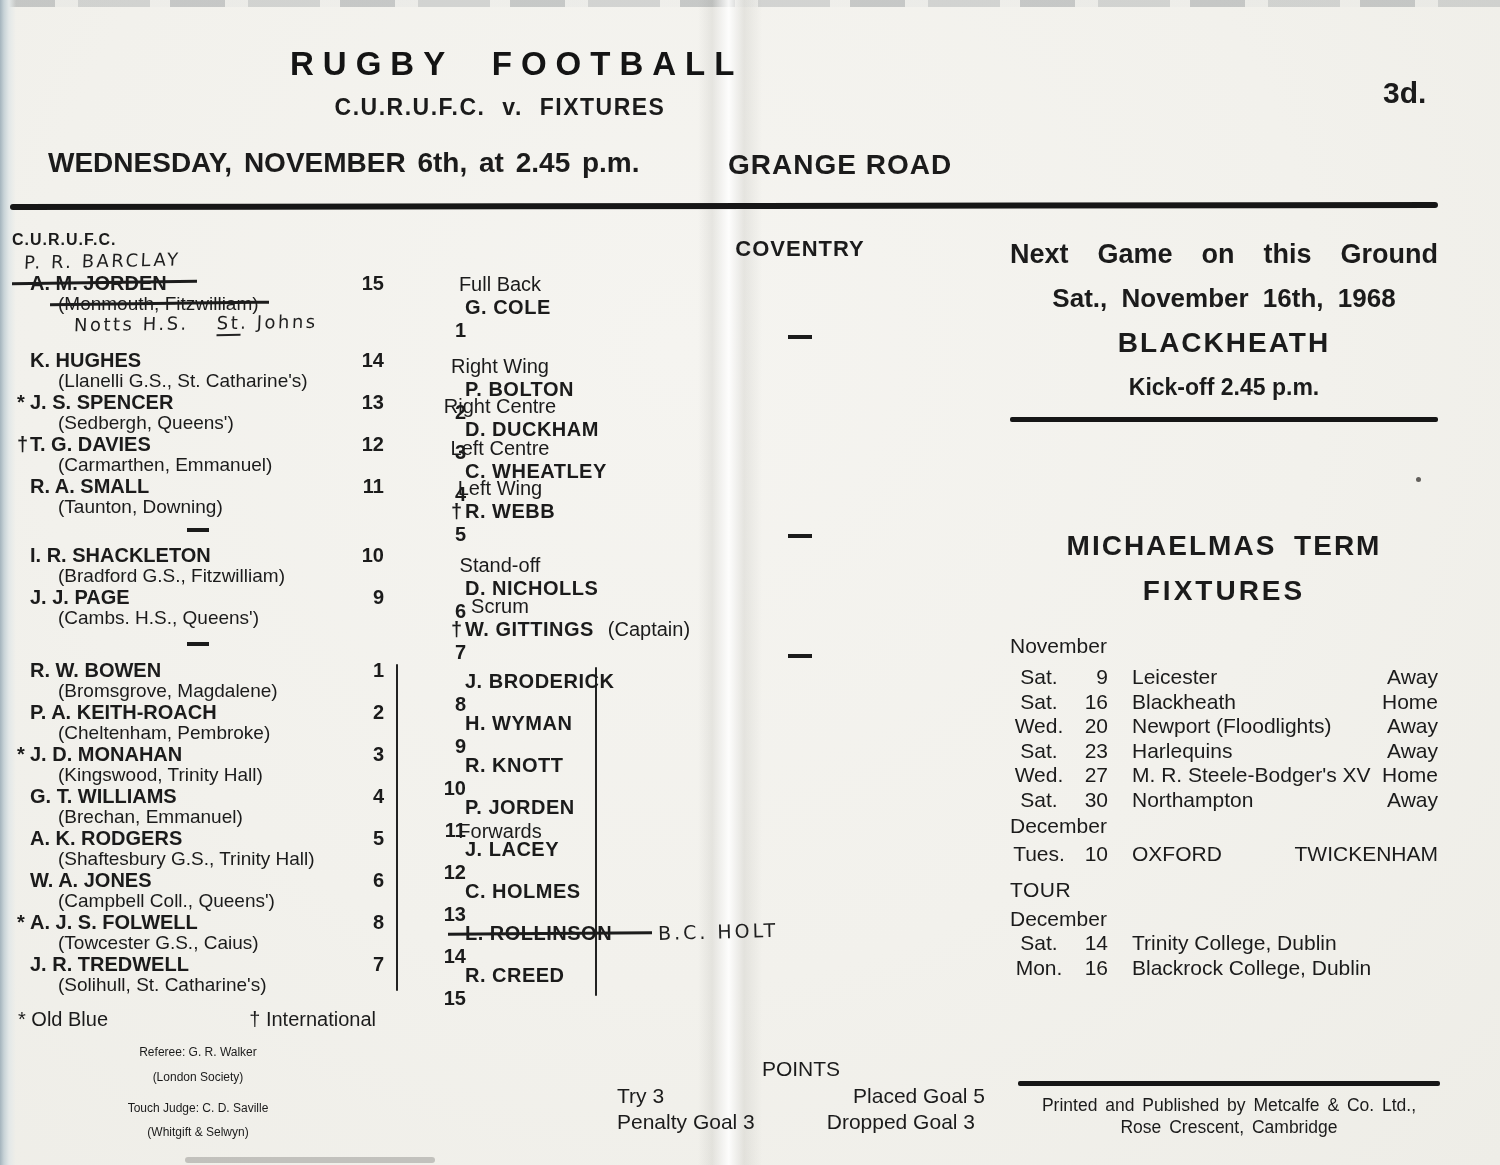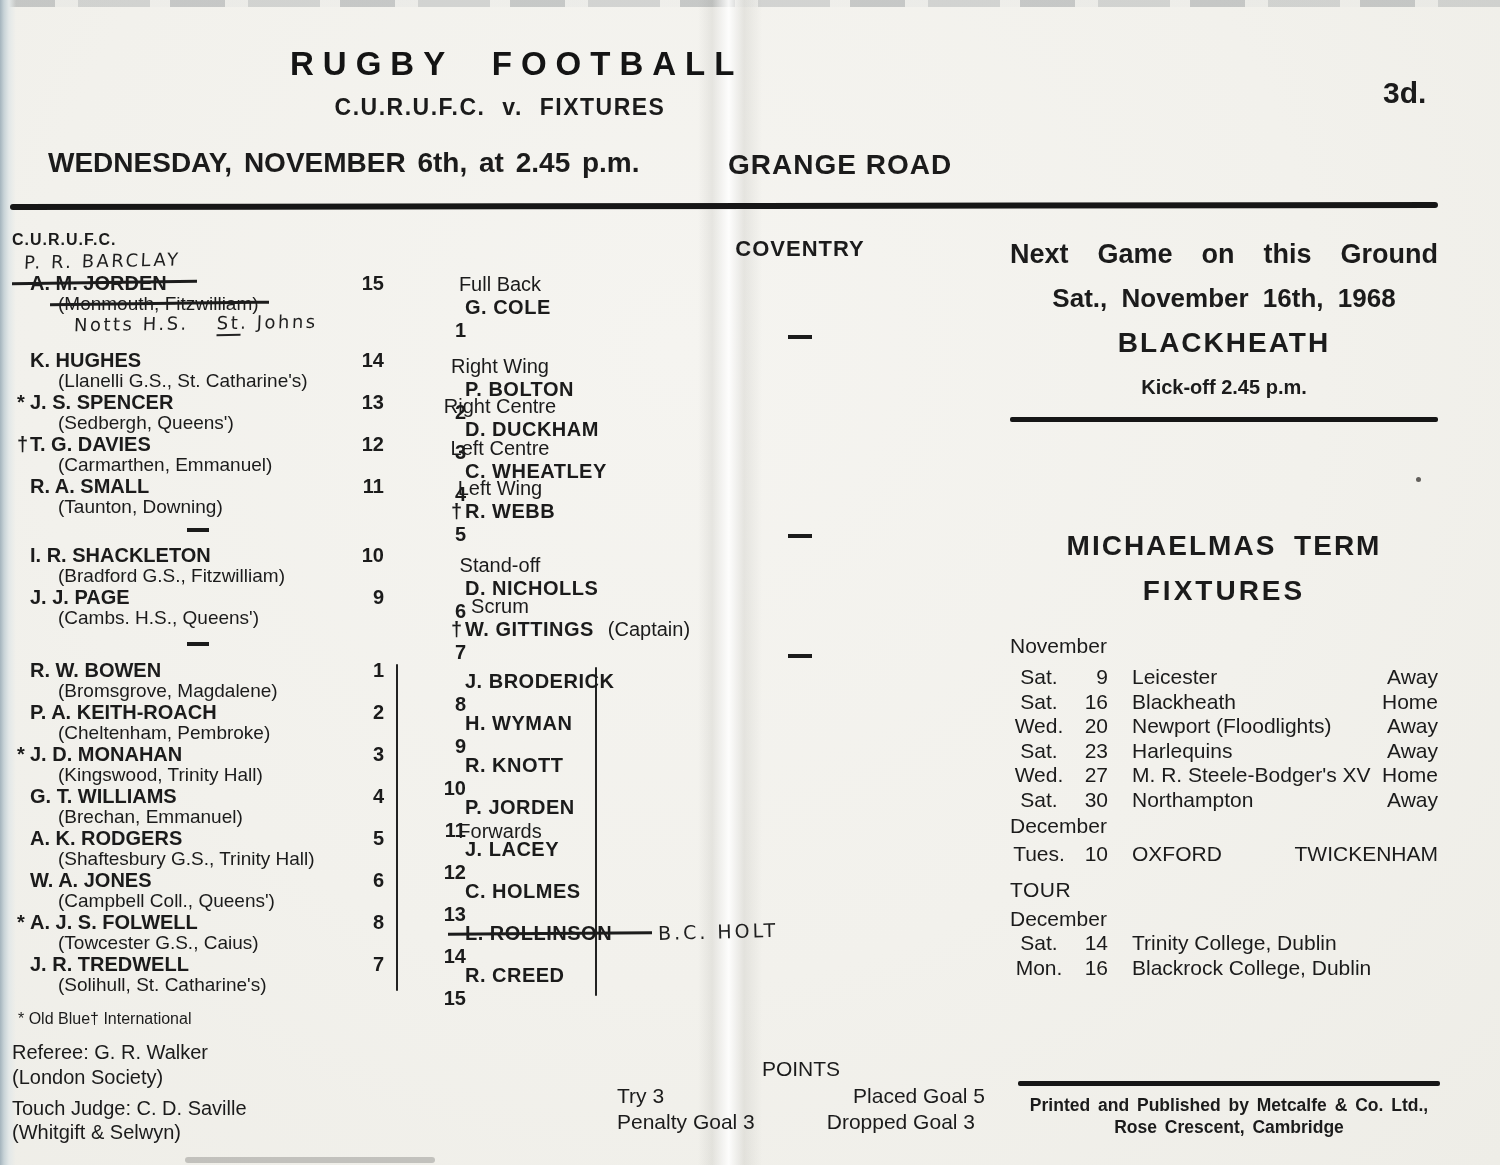--- a/index.html
+++ b/index.html
@@ -41,22 +41,22 @@
   .entry{height:42px;}
   .struck{position:relative;display:inline-block;}
   .struck::after{content:"";position:absolute;left:-18px;right:-30px;top:9px;height:3px;background:#1c1c1c;transform:rotate(-.7deg);}
   .struck-school::after{left:-8px;right:-10px;top:8px;}
   .hand-notts{font-size:18px;line-height:24px;height:24px;padding-left:62px;margin-bottom:11px;transform:rotate(-.8deg) skewX(-3deg);transform-origin:left;}
   .st-johns{margin-left:28px;position:relative;}
   .st-johns::after{content:"";position:absolute;left:0;bottom:-3px;width:24px;height:2px;background:#222;}
   .dash{width:22px;height:4px;background:#1b1b1b;}
   .dash-home1{margin:11px auto 12px auto;}
   .dash-home2{margin:14px auto 13px auto;}
-  .legend-row{display:flex;justify-content:flex-start;font-size:16px;padding:0 8px 0 6px;margin-top:12px;line-height:24px;}
-  .ref{font-size:20px;text-align:left;line-height:25px;}
+  .legend-row{display:flex;justify-content:space-between;font-size:20px;padding:0 8px 0 6px;margin-top:12px;line-height:24px;}
+  .ref{font-size:12px;text-align:center;line-height:25px;}
   .ref1{margin-top:9px;}
   .ref2{line-height:24px;}
   .ref3{margin-top:7px;line-height:24px;}
   .ref4{line-height:24px;}
 
   .bracket{width:2px;background:#222;border-radius:1px;}
   .bracket-home{left:396px;top:664px;height:327px;}
   .bracket-away{left:595px;top:667px;height:329px;}
 
   
@@ -77,40 +77,40 @@
   .points-title{text-align:center;line-height:24px;}
   .points-row{display:flex;justify-content:space-between;line-height:26px;}
   .points-row1{margin-top:2px;}
   .pr-right2{padding-right:10px;}
 
   
   .right-col{left:1010px;top:238px;width:428px;}
   .ng1{font-size:27px;font-weight:bold;line-height:32px;text-align:justify;text-align-last:justify;}
   .ng2{font-size:26px;font-weight:bold;line-height:28px;margin-top:14px;text-align:center;word-spacing:7px;}
   .ng3{font-size:28px;font-weight:bold;line-height:30px;margin-top:16px;text-align:center;letter-spacing:2px;}
-  .ng4{font-size:20px;font-weight:bold;line-height:28px;margin-top:15px;text-align:center;}
+  .ng4{font-size:23px;font-weight:bold;line-height:28px;margin-top:15px;text-align:center;}
   .rule-ng{height:5px;background:#161616;margin-top:16px;border-radius:2px;}
   .fx-title1{font-size:28px;font-weight:bold;line-height:32px;margin-top:108px;text-align:center;letter-spacing:2px;word-spacing:8px;}
   .fx-title2{font-size:28px;font-weight:bold;line-height:30px;margin-top:14px;text-align:center;letter-spacing:3px;}
   .fx-month{font-size:21px;line-height:24px;margin-top:28px;}
   .fx-row{display:flex;font-size:21px;line-height:24.5px;}
   .fx-row-first{margin-top:7px;}
   .fx-day{width:58px;text-align:center;}
   .fx-date{width:40px;text-align:right;}
   .fx-opp{flex:1;padding-left:24px;white-space:nowrap;}
   .fx-venue{text-align:right;}
   .fx-month2{font-size:21px;line-height:25px;margin-top:1px;}
   .fx-row-dec{margin-top:3px;line-height:25px;}
   .fx-tour{font-size:21px;line-height:24px;margin-top:12px;letter-spacing:.5px;}
   .fx-month3{font-size:21px;line-height:25px;margin-top:4px;}
 
   
   .pub{left:1018px;top:1081px;width:422px;}
   .pub-rule{height:5px;background:#161616;border-radius:2px;margin-bottom:8px;}
-  .pub-line{font-size:17.5px;font-weight:bold;text-align:center;line-height:22px;word-spacing:3px;}
+  .pub-line{font-size:17.5px;font-weight:normal;text-align:center;line-height:22px;word-spacing:3px;}
 </style>
 </head>
 <body>
 
 <div id="page">
 
   <div class="abs edge-top"></div>
   <div class="abs edge-left"></div>
   <div class="abs crease"></div>
   <div class="abs smudge-bottom"></div>

